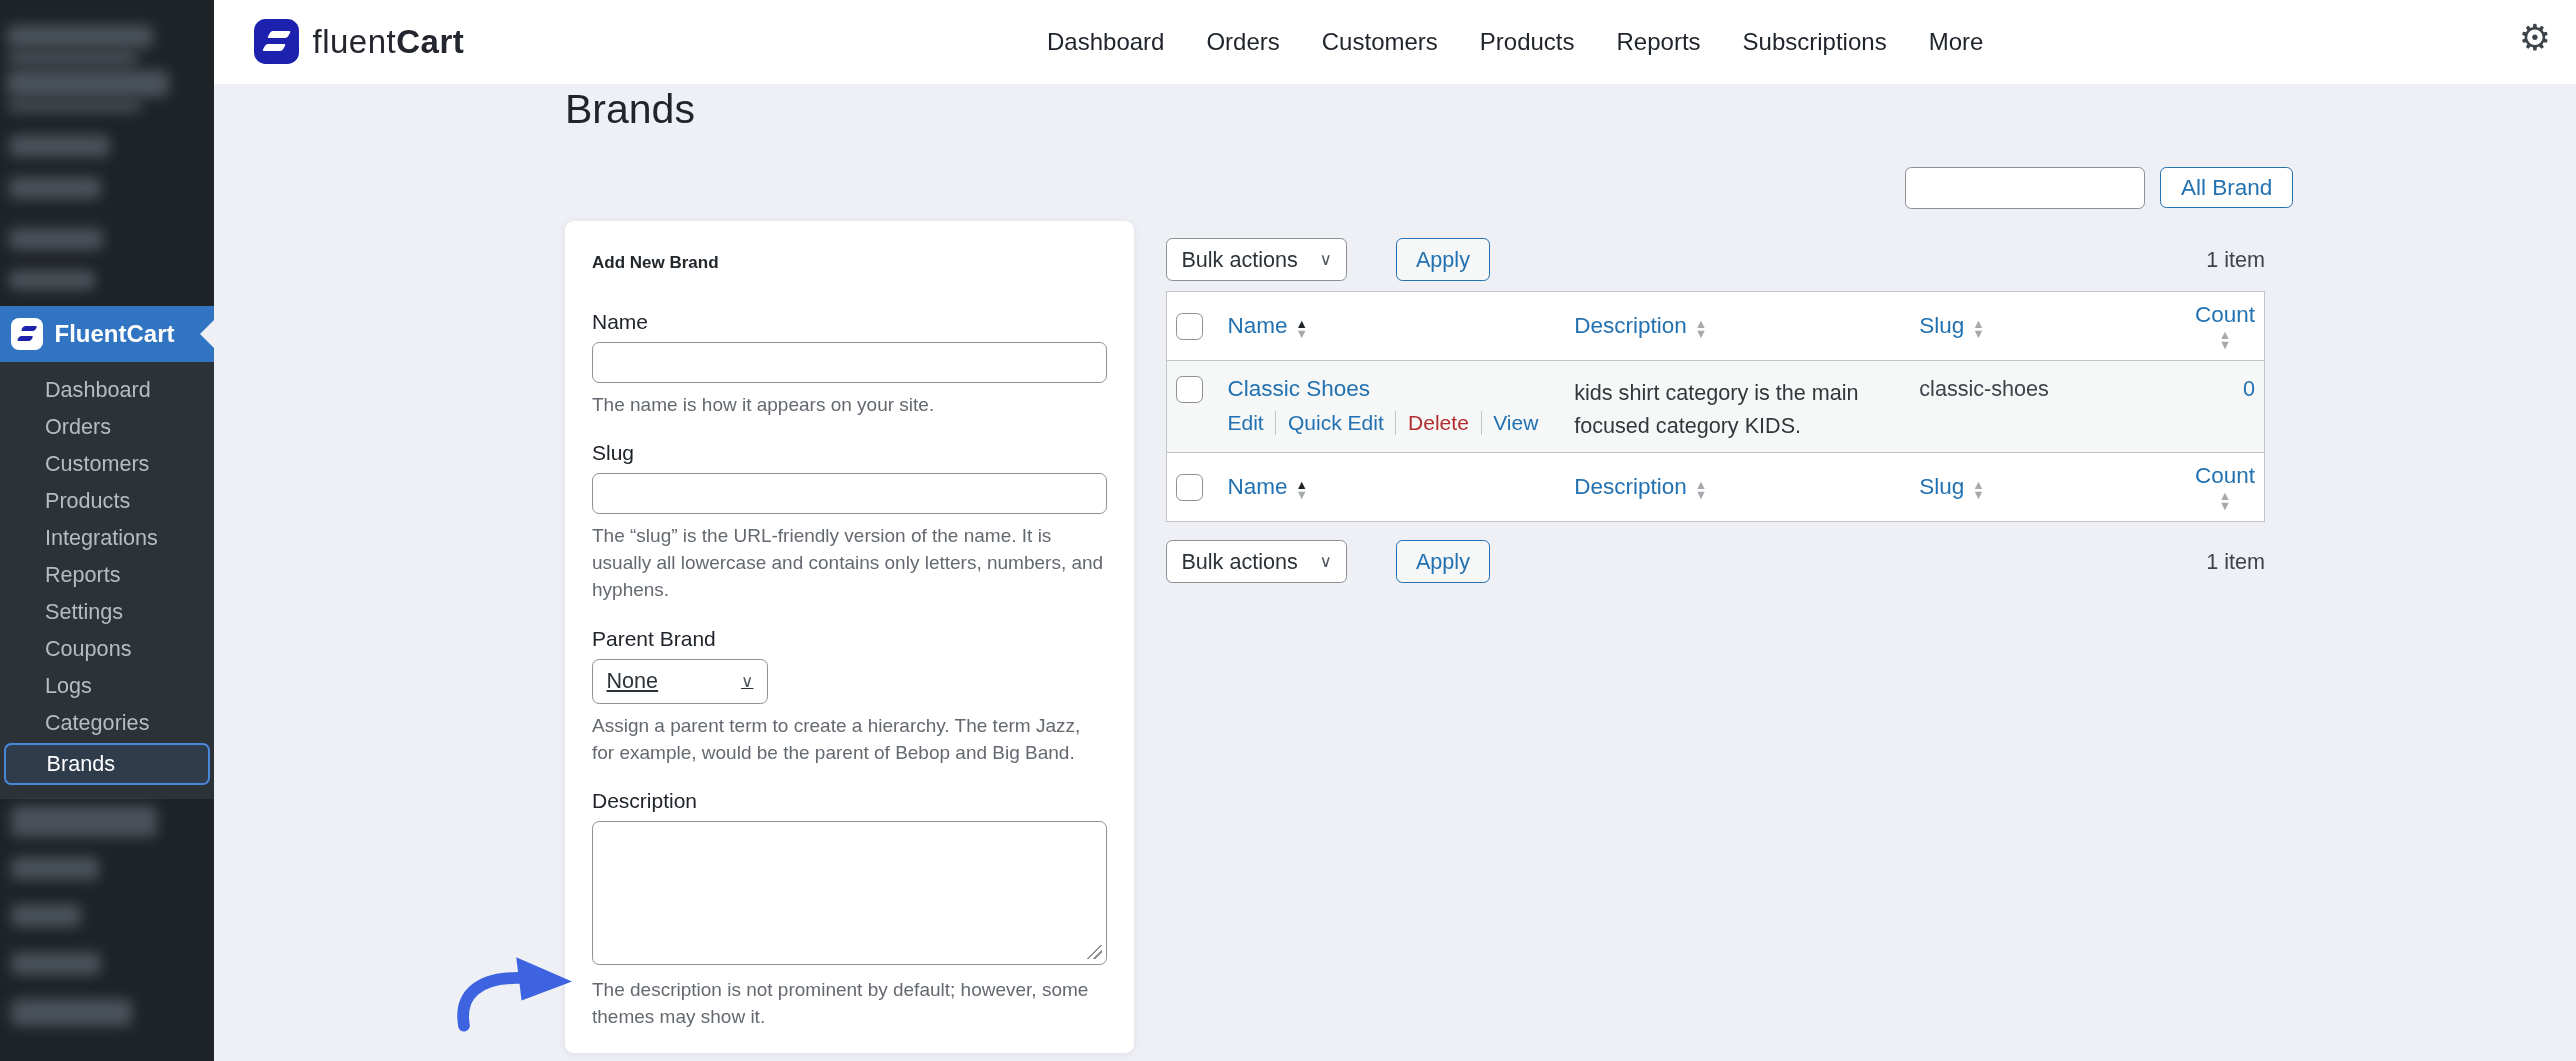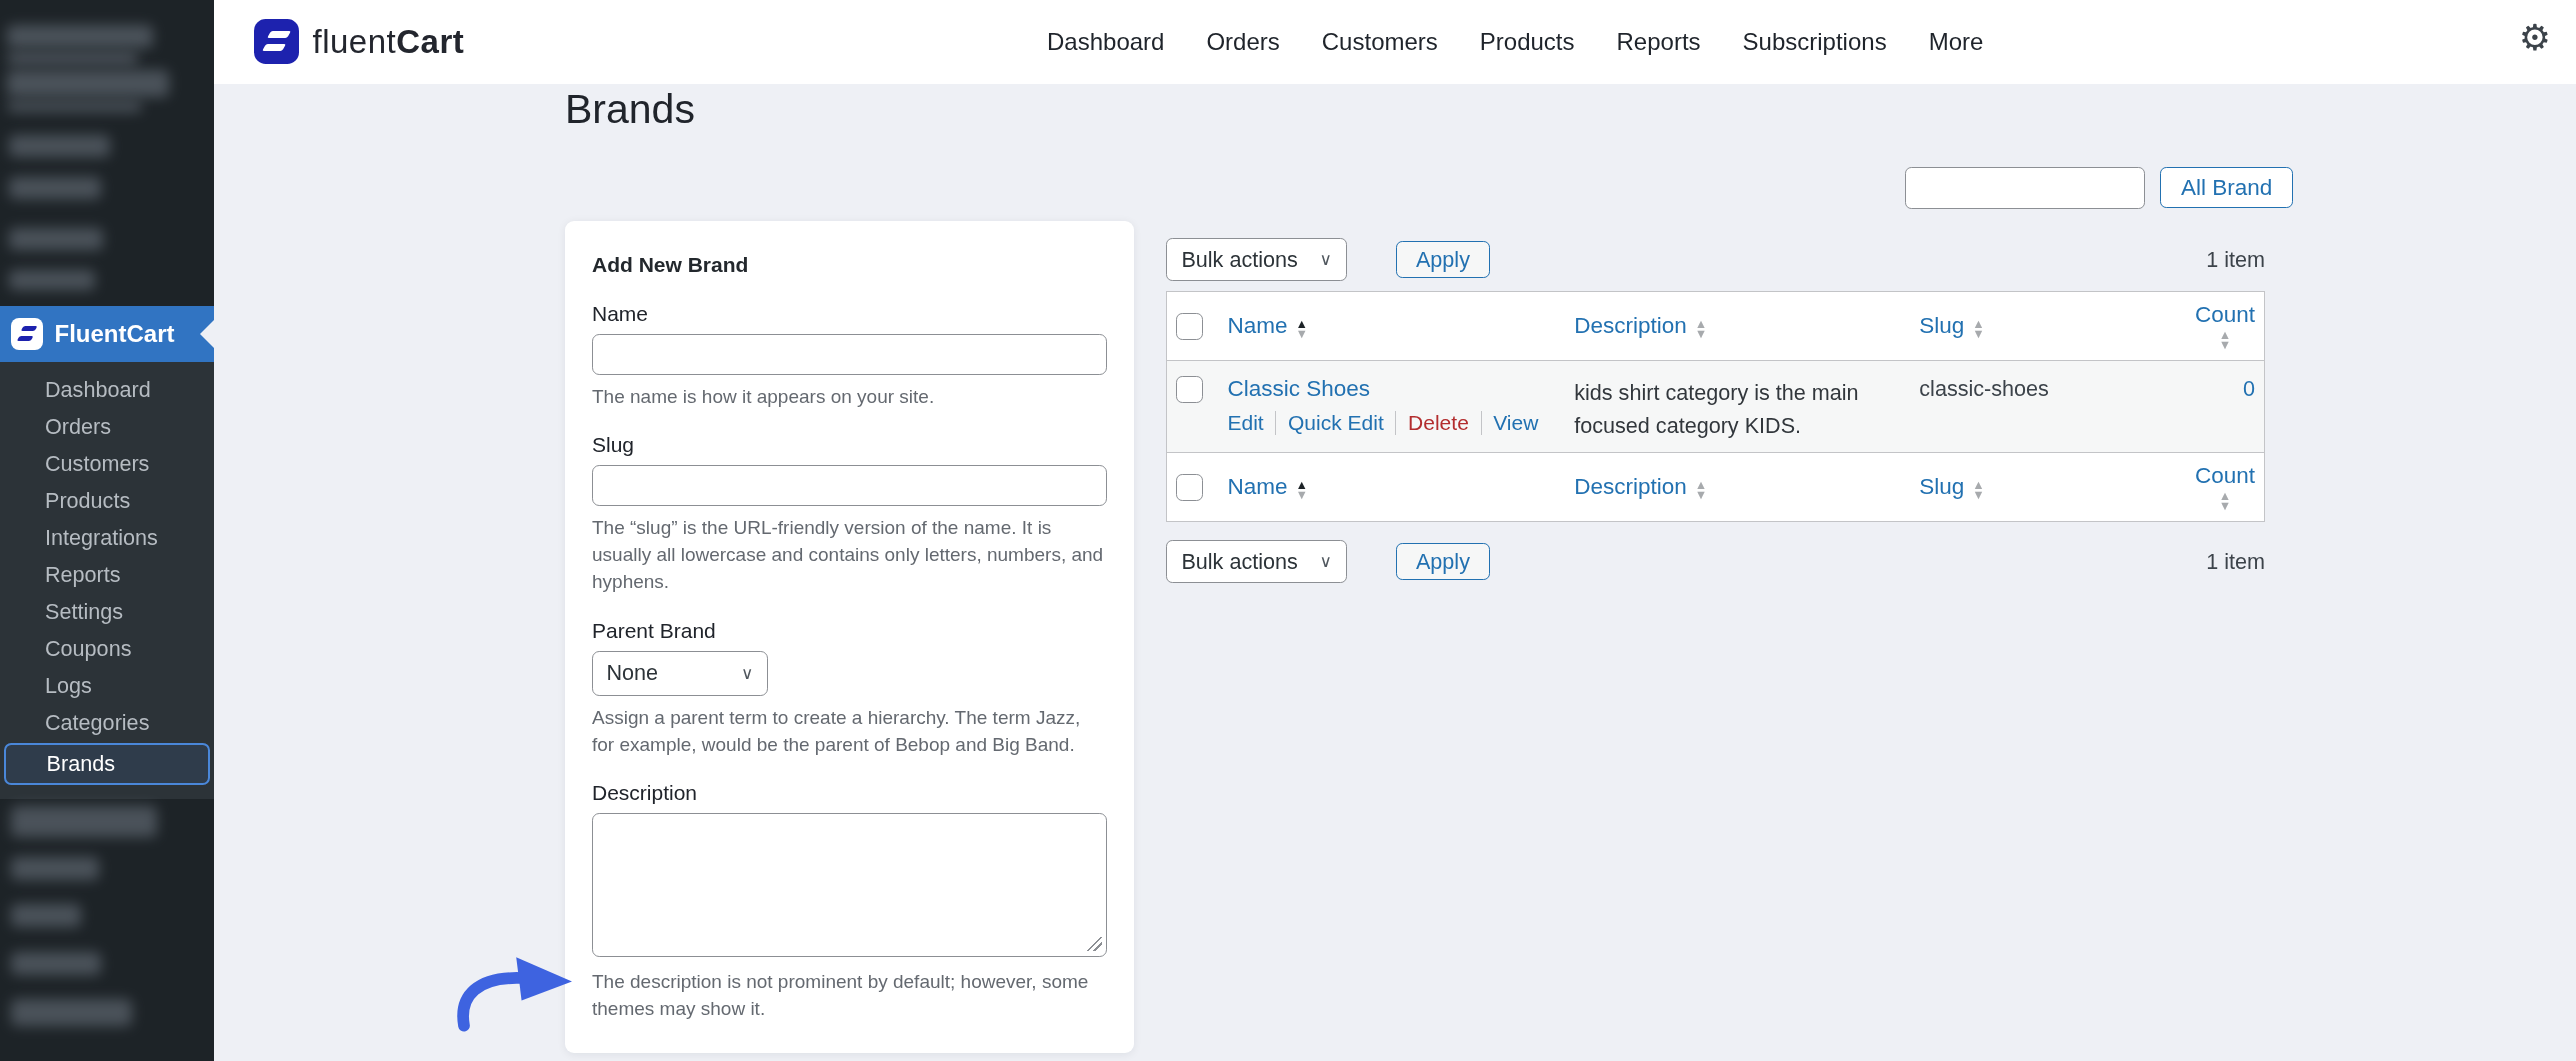--- a/index.html
+++ b/index.html
@@ -64,21 +64,21 @@
   
   .toolbar { position:absolute; left:1166px; width:1099px; height:43px; display:flex; align-items:center;gap:37px; }
   .toolbar.top { top:238px; }
   .toolbar.bottom { top:540px; }
   .bulk-select {
     height:43px; background:#fff; border:1.8px solid #8c8f94; border-radius:6.3px;
     display:flex; align-items:center; gap:21.6px; padding:0 14.4px; font-size:21.6px; color:#2c3338; cursor:pointer;
   }
   .chev { font-size:17px; color:#50575e; }
   .apply-btn {
-    height:37px; margin-left:11.7px; padding:0 19px; background:#f6f7f7;
+    height:43px; margin-left:11.7px; padding:0 19px; background:#f6f7f7;
     border:1.8px solid #2271b1; border-radius:6.3px; color:#2271b1; font-size:21.6px;
     display:flex; align-items:center; cursor:pointer;
   }
   .items-count { margin-left:auto; font-size:21.6px; color:#3c434a; }
   
   .brand-table { position:absolute; left:1166px; top:291px; width:1099px; border-collapse:collapse; background:#fff; border:0.9px solid #c3c4c7; }
   .brand-table th, .brand-table td { text-align:left; font-weight:normal; }
   .brand-table thead tr, .brand-table tfoot tr { height:69px; }
   .brand-table tbody tr { height:92px; background:#f6f7f7; border-top:0.9px solid #c3c4c7; border-bottom:0.9px solid #c3c4c7; }
   .col-cb { width:52px; } .col-name { width:347px; } .col-desc { width:346px; } .col-slug { width:266px; } .col-count { width:89px; }
@@ -103,32 +103,32 @@
   .row-actions .act.danger { color:#b32d2e; }
   .row-actions .act + .act { border-left:1.8px solid #c3c4c7; margin-left:11.7px; padding-left:11.7px; }
   .desc-cell { line-height:33px; color:#32373c; max-width:315px; }
   .count-link { color:#2271b1; cursor:pointer; }
   
   .card {
     position:absolute; left:565px; top:221px; width:569px; height:832px;
     background:#fff; border-radius:9px; box-shadow:0 1.8px 9px rgba(20,25,40,.07);
     padding:32px 27px 0; overflow:hidden;
   }
-  .card-title { font-size:21px; font-weight:bold; color:#23282d; margin-bottom:25px; }
+  .card-title { font-size:17px; font-weight:bold; color:#23282d; margin-bottom:37px; }
   .field { margin-bottom:23.4px; }
   .field label { display:block; font-size:21px; color:#20242b; margin-bottom:8px; }
   .txt {
     width:100%; height:41px; border:1.8px solid #8c8f94; border-radius:7.2px; background:#fff;
     font-size:21.6px; padding:0 12.6px; font-family:"Liberation Sans", sans-serif;
   }
   .help { font-size:19px; color:#646970; line-height:27px; margin-top:8px; }
   .pselect {
     width:176px; height:45px; border:1.8px solid #8c8f94; border-radius:7.2px; background:#fff;
     display:flex; align-items:center; justify-content:space-between; padding:0 13.5px;
-    font-size:21.6px; color:#2c3338; cursor:pointer;
+    font-size:21.6px; color:#2c3338; cursor:pointer;text-decoration:underline;
   }
   .ta-wrap { position:relative; }
   textarea.txt { height:144px; padding:9px 12.6px; resize:none; }
   .resize-grip { position:absolute; right:5.4px; bottom:9px; width:14.4px; height:14.4px;
     background:
       linear-gradient(135deg, transparent 0 46%, #8c8f94 46% 54%, transparent 54% 68%, #8c8f94 68% 76%, transparent 76%);
   }
   .annot-arrow { position:absolute; left:455px; top:950px; width:135px; height:83px; z-index:6; }
 </style>
 </head>

